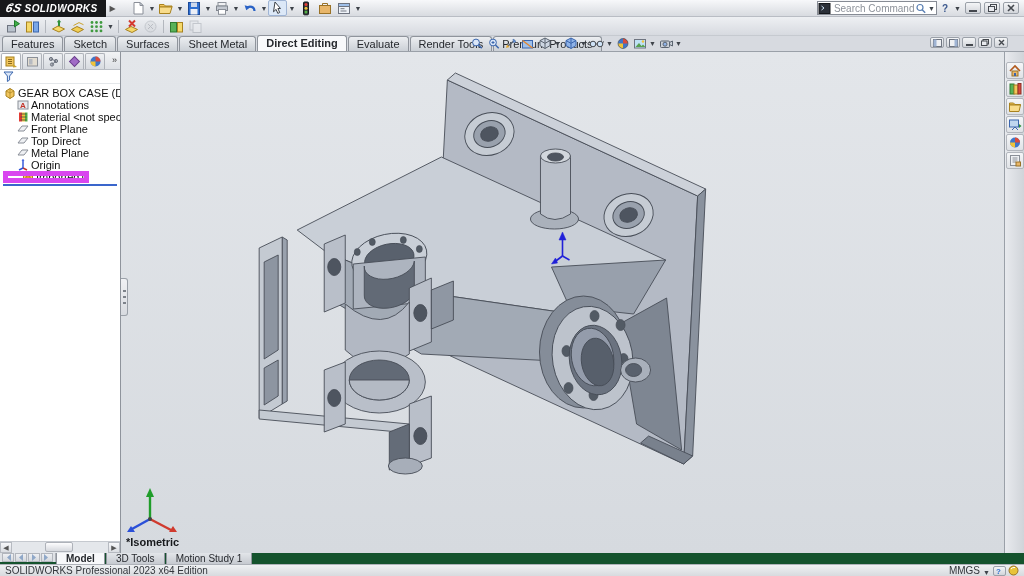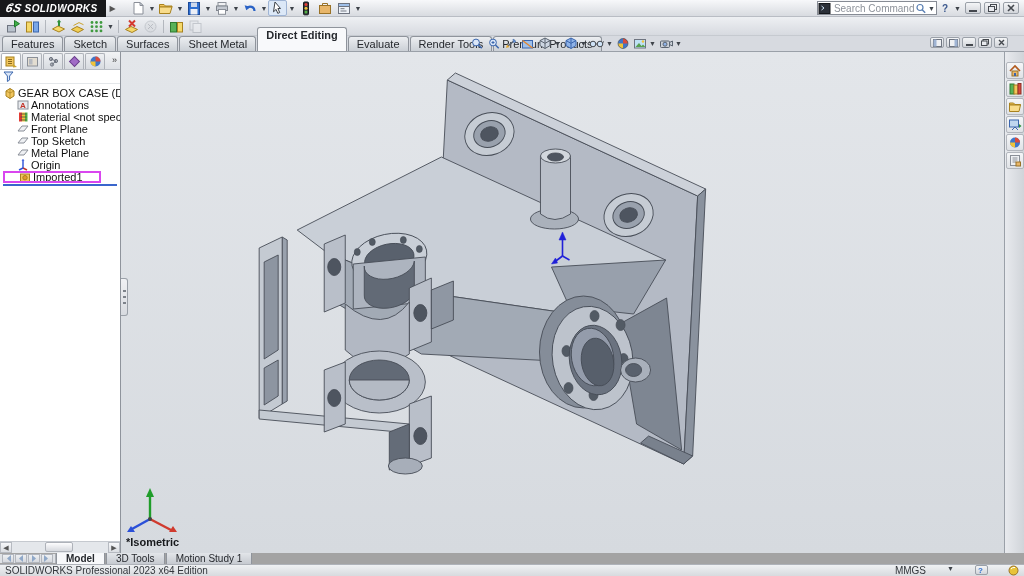--- a/index.html
+++ b/index.html
@@ -23,21 +23,21 @@
   .help{font-size:10px;color:#3e5a8f;font-weight:bold;padding:0 2px}
 
   
   .cmdrow{height:19px;display:flex;align-items:center;background:linear-gradient(#eef0f3,#d7dae0);border-bottom:1px solid #c6cad0;padding-left:4px}
   .vsep{width:1px;height:13px;background:#b3b7be;margin:0 3px;flex:none}
   .dim{opacity:.45}
 
   
   .tabsrow{height:16px;background:#d7dae0;border-bottom:1px solid #9aa0a8;position:relative;display:flex;align-items:flex-end;padding-left:2px}
   .ctab{font-size:11px;padding:0 8px;border:1px solid #8f949c;border-bottom:none;border-radius:3px 3px 0 0;background:linear-gradient(#eceef1,#cbd0d6);margin-right:1px;color:#26292e;height:15px;line-height:14px;white-space:nowrap}
-  .ctab.active{background:#f8f9fb;font-weight:bold;height:24px;line-height:15px}
+  .ctab.active{background:#f8f9fb;font-weight:bold;height:16px;line-height:15px}
   .headsup{position:absolute;left:468px;top:0;display:flex;align-items:center;gap:0}
   .hic{display:inline-flex;align-items:center;justify-content:center;width:17px;height:15px}
   .docwin{position:absolute;right:16px;top:1px;display:flex;gap:2px;align-items:center}
   .docwin .winbtn{width:14px;height:11px}
 
   
   .main{display:flex;height:501px;position:relative;background:#fff}
   .fm{width:121px;border-right:1px solid #8f949c;display:flex;flex-direction:column;background:#fff;flex:none}
   .fm-tabs{height:18px;display:flex;align-items:stretch;background:linear-gradient(#f2f3f5,#dde0e5);border-bottom:1px solid #b9bdc4}
   .fm-tab{width:20px;display:flex;align-items:center;justify-content:center;border:1px solid #aeb2b9;border-bottom:none;background:linear-gradient(#eef0f3,#d8dbe0);margin:1px 0 0 1px;border-radius:2px 2px 0 0}
@@ -59,27 +59,27 @@
   .model-svg{position:absolute;inset:0;width:100%;height:100%}
   .view-label{position:absolute;left:5px;bottom:5px;font-weight:bold;font-size:11px;color:#17191c}
   .triad{position:absolute;left:6px;bottom:20px}
   .splitter{position:absolute;left:0;top:226px;width:7px;height:38px;background:linear-gradient(#f0f1f4,#d8dbe0);border:1px solid #9aa0a8;border-left:none;border-radius:0 3px 3px 0;display:flex;flex-direction:column;align-items:center;justify-content:center;gap:4px}
   .splitter i{width:3px;height:2px;background:#7d828a;display:block}
 
   .task{width:20px;background:linear-gradient(90deg,#e8eaee,#d0d4d9);border-left:1px solid #9aa0a8;padding-top:10px;display:flex;flex-direction:column;align-items:center;gap:1px;flex:none}
   .tico{width:18px;height:17px;border:1px solid #b2b6bd;background:linear-gradient(#f5f6f8,#dfe2e6);display:flex;align-items:center;justify-content:center;border-radius:2px}
 
   
-  .bottabs{height:11px;background:#a3a3a3;display:flex;align-items:center;font-size:10px}
+  .bottabs{height:11px;background:#14532d;display:flex;align-items:flex-start;font-size:10px}
   .nav{display:flex;align-items:center;gap:1px;padding:0 2px;background:#dfe2e6;border-right:1px solid #aeb2b9}
   .nbtn{width:12px;height:9px;border:1px solid #b2b6bd;background:linear-gradient(#eef0f3,#d6d9de);display:flex;align-items:center;justify-content:center}
   .dtab{padding:0 9px;border:1px solid #8f949c;border-bottom:none;border-top:none;background:linear-gradient(#e2e5e9,#c6cad0);margin-right:1px;font-size:10px;line-height:11px;color:#26292e;white-space:nowrap}
   .dtab.active{background:#f7f8fa;font-weight:bold}
   .status{height:12px;background:linear-gradient(#eff1f3,#d7dade);border-top:1px solid #aeb2b9;display:flex;align-items:center;font-size:10px;color:#33373c;padding:0 5px}
-  .st-right{margin-left:auto;display:flex;align-items:flex-start;gap:20px}
+  .st-right{margin-left:auto;display:flex;align-items:flex-end;gap:2px}
   svg{display:block}
 </style>
 </head>
 <body>
 
 <div class="titlebar">
   <div class="logo">
     <span class="ds">ϐS</span>
     <span>SOLIDWORKS</span>
   </div>
@@ -456,42 +456,42 @@
             </svg>
           </span>
         <span class="lbl">Front Plane</span>
       </div>
       <div class="trow child">
         <span class="tic">
             <svg width="12" height="12">
               <path d="M1 8l4-5h6L7 8z" fill="#eef0f3" stroke="#8a8f98"></path>
             </svg>
           </span>
-        <span class="lbl">Top Sketch</span>
+        <span class="lbl">Top Direct</span>
       </div>
       <div class="trow child">
         <span class="tic">
             <svg width="12" height="12">
               <path d="M1 8l4-5h6L7 8z" fill="#eef0f3" stroke="#8a8f98"></path>
             </svg>
           </span>
         <span class="lbl">Metal Plane</span>
       </div>
       <div class="trow child">
         <span class="tic">
             <svg width="12" height="12">
               <path d="M6 1v8" stroke="#2b50d8" stroke-width="1.4"></path>
               <path d="M6 9l4 2" stroke="#c2342a" stroke-width="1.4"></path>
               <path d="M6 9l-4 2" stroke="#2b50d8" stroke-width="1.4"></path>
               <path d="M4.5 1.5L6 0l1.5 1.5z" fill="#2b50d8"></path>
             </svg>
           </span>
         <span class="lbl">Origin</span>
       </div>
-      <div class="trow child" style="border:2px solid #d946ef;width:98px">
+      <div class="trow child" style="border:5px solid #d946ef;width:86px">
         <span class="tic">
             <svg width="12" height="12">
               <rect x="1.5" y="3" width="9" height="7.5" fill="#f2c65e" stroke="#a8821f"></rect>
               <circle cx="6" cy="6.7" r="2.2" fill="#e29a2f" stroke="#a8821f"></circle>
             </svg>
           </span>
         <span class="lbl">Imported1</span>
       </div>
       <div class="rollback"></div>
     </div>

